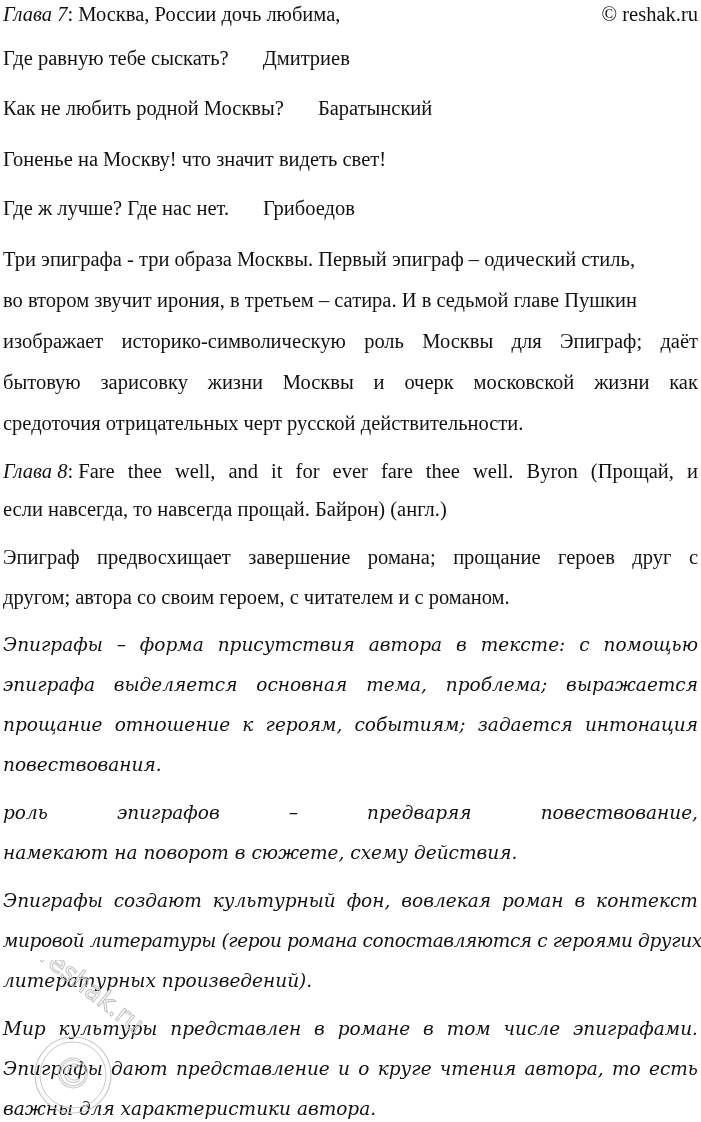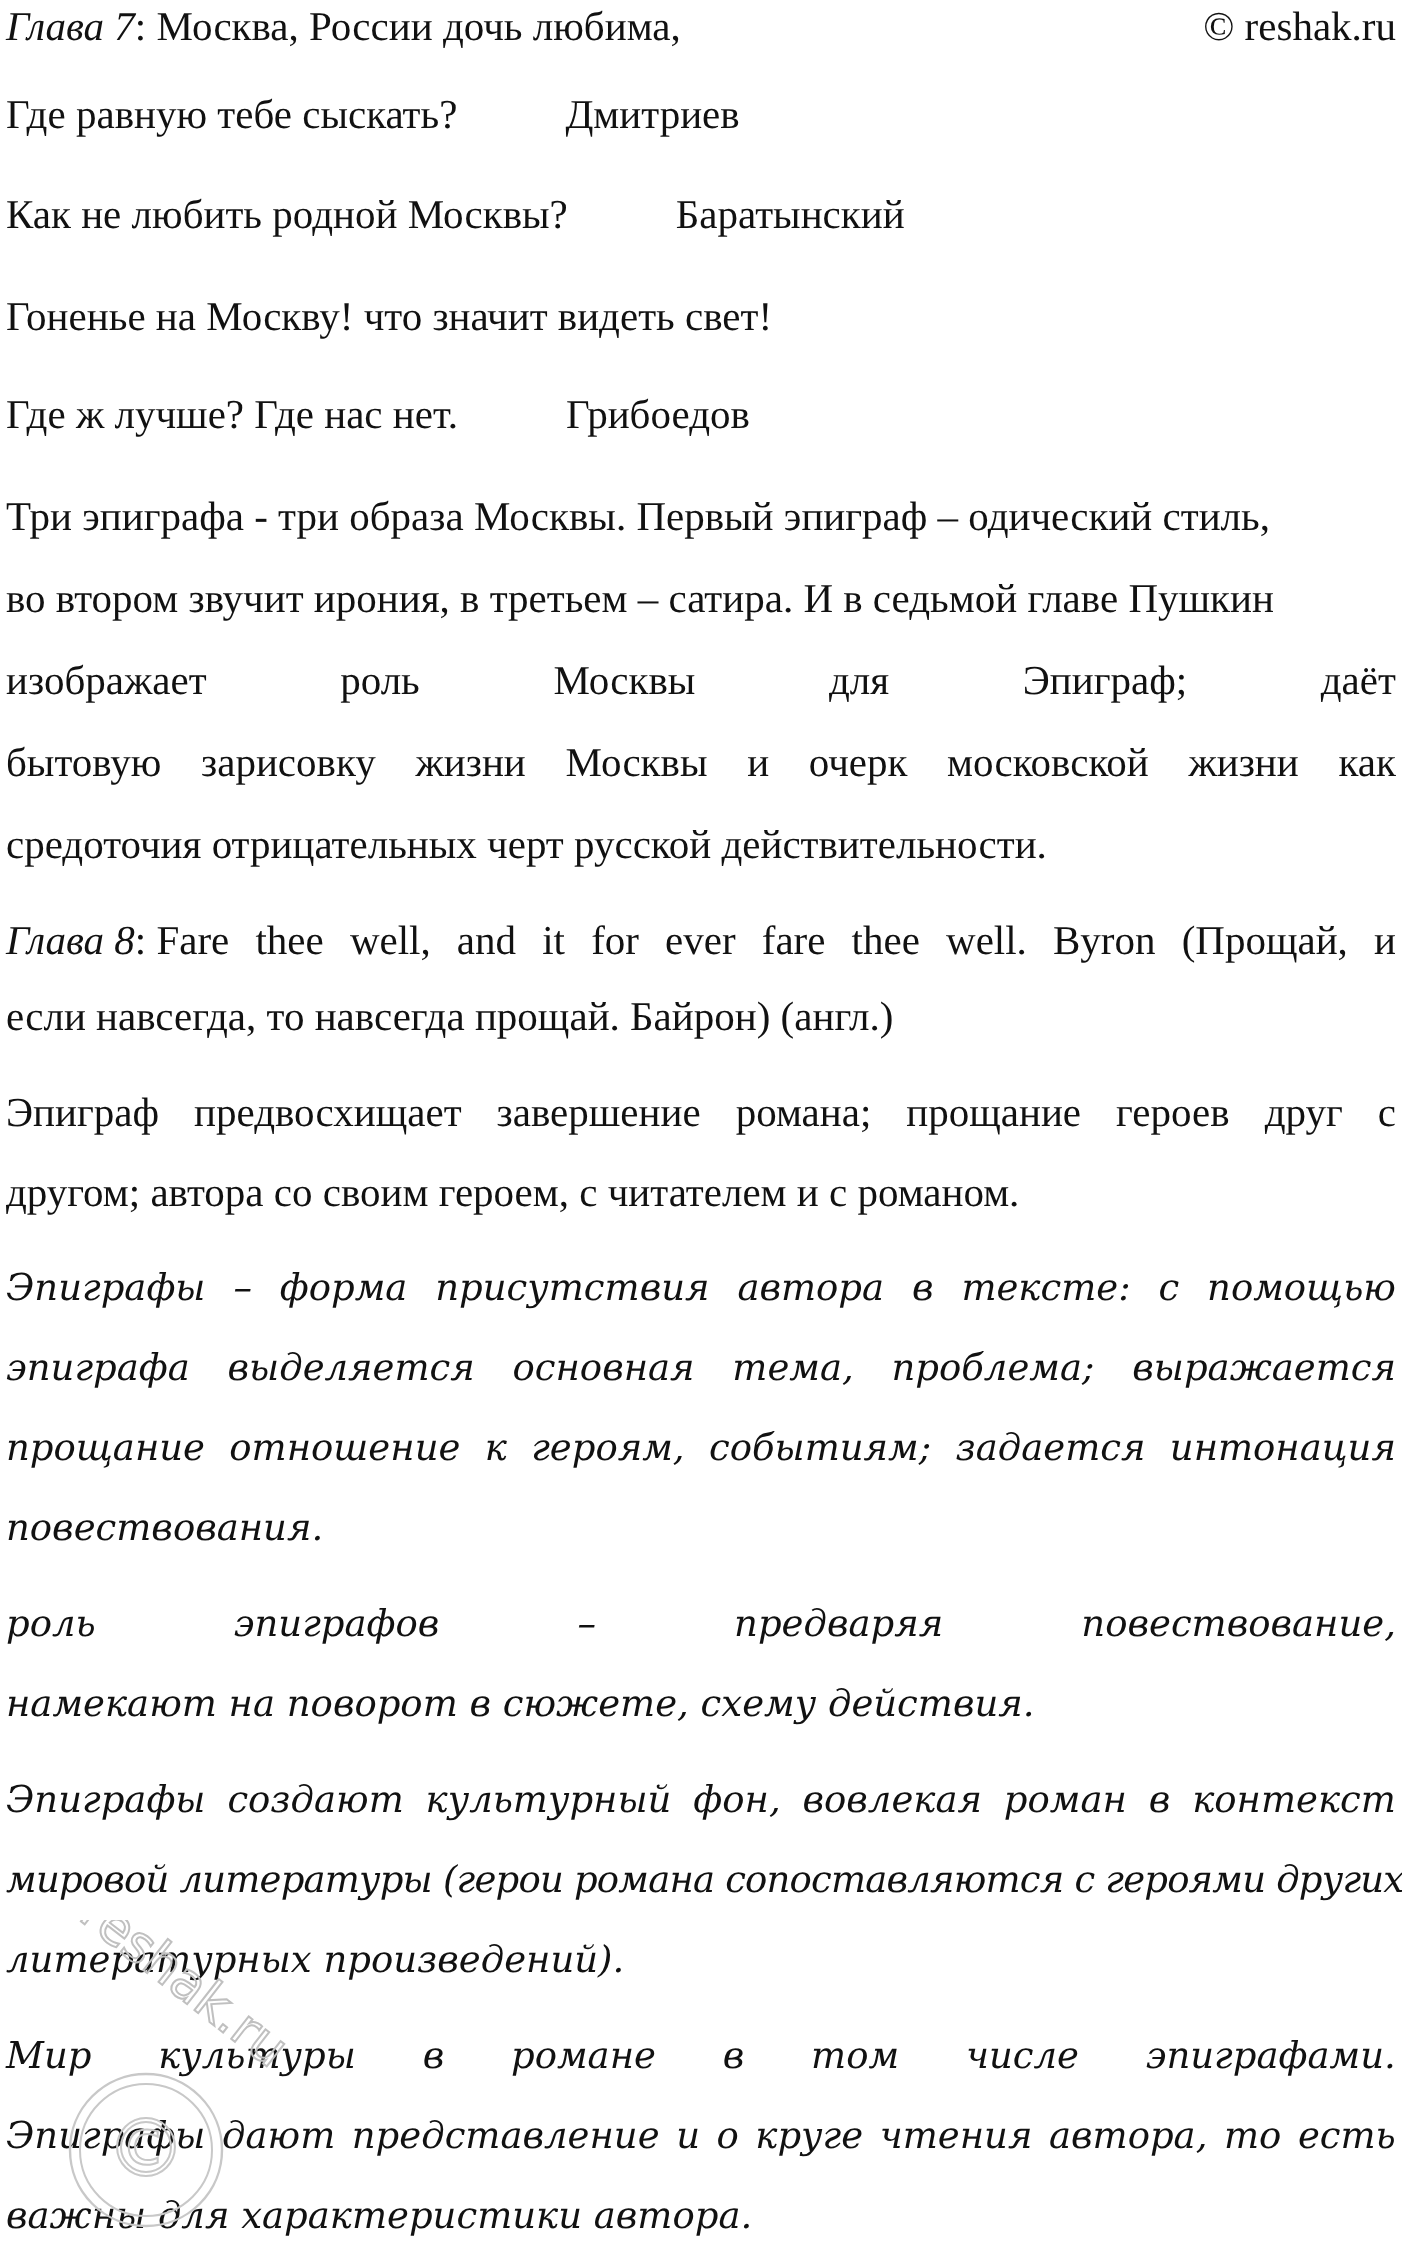--- a/index.html
+++ b/index.html
@@ -5,21 +5,21 @@
   html, body { margin: 0; padding: 0; background: #ffffff; }
   body {
     width: 701px; height: 1122px; overflow: hidden; position: relative;
     font-family: "Liberation Serif", "DejaVu Serif", serif;
     color: #111111; font-size: 20.5px;
   }
   .page { position: absolute; left: 3px; top: 0; width: 695px; }
   .line { position: absolute; left: 0; white-space: nowrap; line-height: 24px; }
   .it { font-style: italic; }
   .copyright { position: absolute; right: 3px; top: 2px; white-space: nowrap; line-height: 24px; }
-  .author { display: inline-block; margin-left: 54px; }
+  .author { display: inline-block; margin-left: 34px; }
   .jl { display: flex; justify-content: space-between; width: 695px; }
   .jl span { white-space: nowrap; }
   .itpara { font-family: "DejaVu Serif", "Liberation Serif", serif; font-style: italic; font-size: 18.5px; }
   .watermark {
     position: absolute; left: 18px; top: 960px; width: 140px; height: 160px;
     pointer-events: none;
   }
 </style>
 </head>
 <body>
@@ -39,20 +39,21 @@
     <span>Гоненье на Москву! что значит видеть свет!</span>
   </div>
   <div class="line" style="top:196px">
     <span>Где ж лучше? Где нас нет.</span><span class="author">Грибоедов</span>
   </div>
 
   <div class="line" style="top:247px">Три эпиграфа - три образа Москвы. Первый эпиграф – одический стиль,</div>
   <div class="line" style="top:288px">во втором звучит ирония, в третьем – сатира. И в седьмой главе Пушкин</div>
   <div class="line jl" style="top:329px">
     <span>изображает</span>
+      <span>историко-символическую</span>
       <span>роль</span>
       <span>Москвы</span>
       <span>для</span>
       <span>Эпиграф;</span>
       <span>даёт</span>
   </div>
   <div class="line jl" style="top:370px">
     <span>бытовую</span>
       <span>зарисовку</span>
       <span>жизни</span>
@@ -142,20 +143,21 @@
       <span>роман</span>
       <span>в</span>
       <span>контекст</span>
   </div>
   <div class="line itpara" style="top:929px; letter-spacing:-0.4px">мировой литературы (герои романа сопоставляются с героями других</div>
   <div class="line itpara" style="top:969px">литературных произведений).</div>
 
   <div class="line jl itpara" style="top:1017px">
     <span>Мир</span>
       <span>культуры</span>
+      <span>представлен</span>
       <span>в</span>
       <span>романе</span>
       <span>в</span>
       <span>том</span>
       <span>числе</span>
       <span>эпиграфами.</span>
   </div>
   <div class="line jl itpara" style="top:1057px">
     <span>Эпиграфы</span>
       <span>дают</span>

